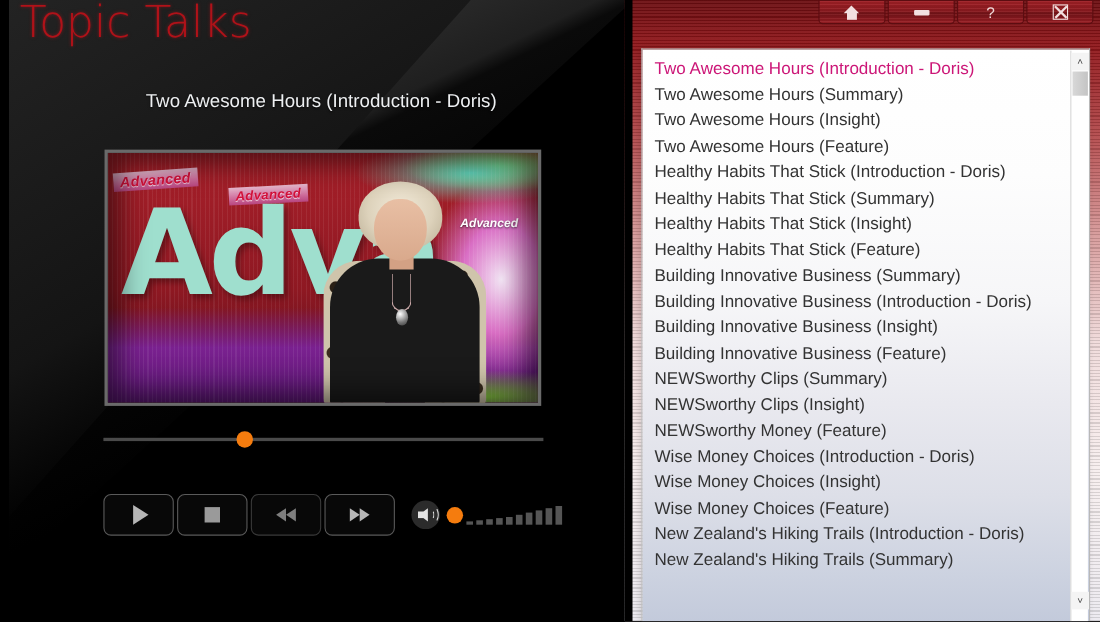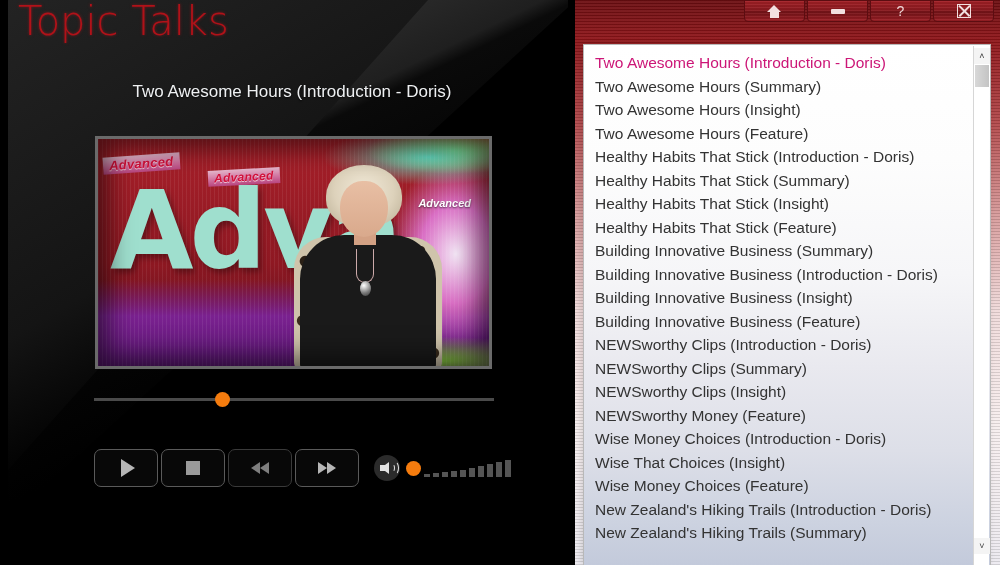--- a/index.html
+++ b/index.html
@@ -515,26 +515,25 @@
           <div class="pl-item">Two Awesome Hours (Insight)</div>
           <div class="pl-item">Two Awesome Hours (Feature)</div>
           <div class="pl-item">Healthy Habits That Stick (Introduction - Doris)</div>
           <div class="pl-item">Healthy Habits That Stick (Summary)</div>
           <div class="pl-item">Healthy Habits That Stick (Insight)</div>
           <div class="pl-item">Healthy Habits That Stick (Feature)</div>
           <div class="pl-item">Building Innovative Business (Summary)</div>
           <div class="pl-item">Building Innovative Business (Introduction - Doris)</div>
           <div class="pl-item">Building Innovative Business (Insight)</div>
           <div class="pl-item">Building Innovative Business (Feature)</div>
-          <div class="pl-item">NEWSworthy Clips (Introduction - Doris)</div>
           <div class="pl-item">NEWSworthy Clips (Summary)</div>
           <div class="pl-item">NEWSworthy Clips (Insight)</div>
           <div class="pl-item">NEWSworthy Money (Feature)</div>
           <div class="pl-item">Wise Money Choices (Introduction - Doris)</div>
-          <div class="pl-item">Wise That Choices (Insight)</div>
+          <div class="pl-item">Wise Money Choices (Insight)</div>
           <div class="pl-item">Wise Money Choices (Feature)</div>
           <div class="pl-item">New Zealand's Hiking Trails (Introduction - Doris)</div>
           <div class="pl-item">New Zealand's Hiking Trails (Summary)</div>
         </div>
 
       <div id="scrollbar">
         <div class="sb-arrow" id="sb-up">˄</div>
         <div id="sb-thumb"></div>
         <div class="sb-arrow" id="sb-down">˅</div>
       </div>

